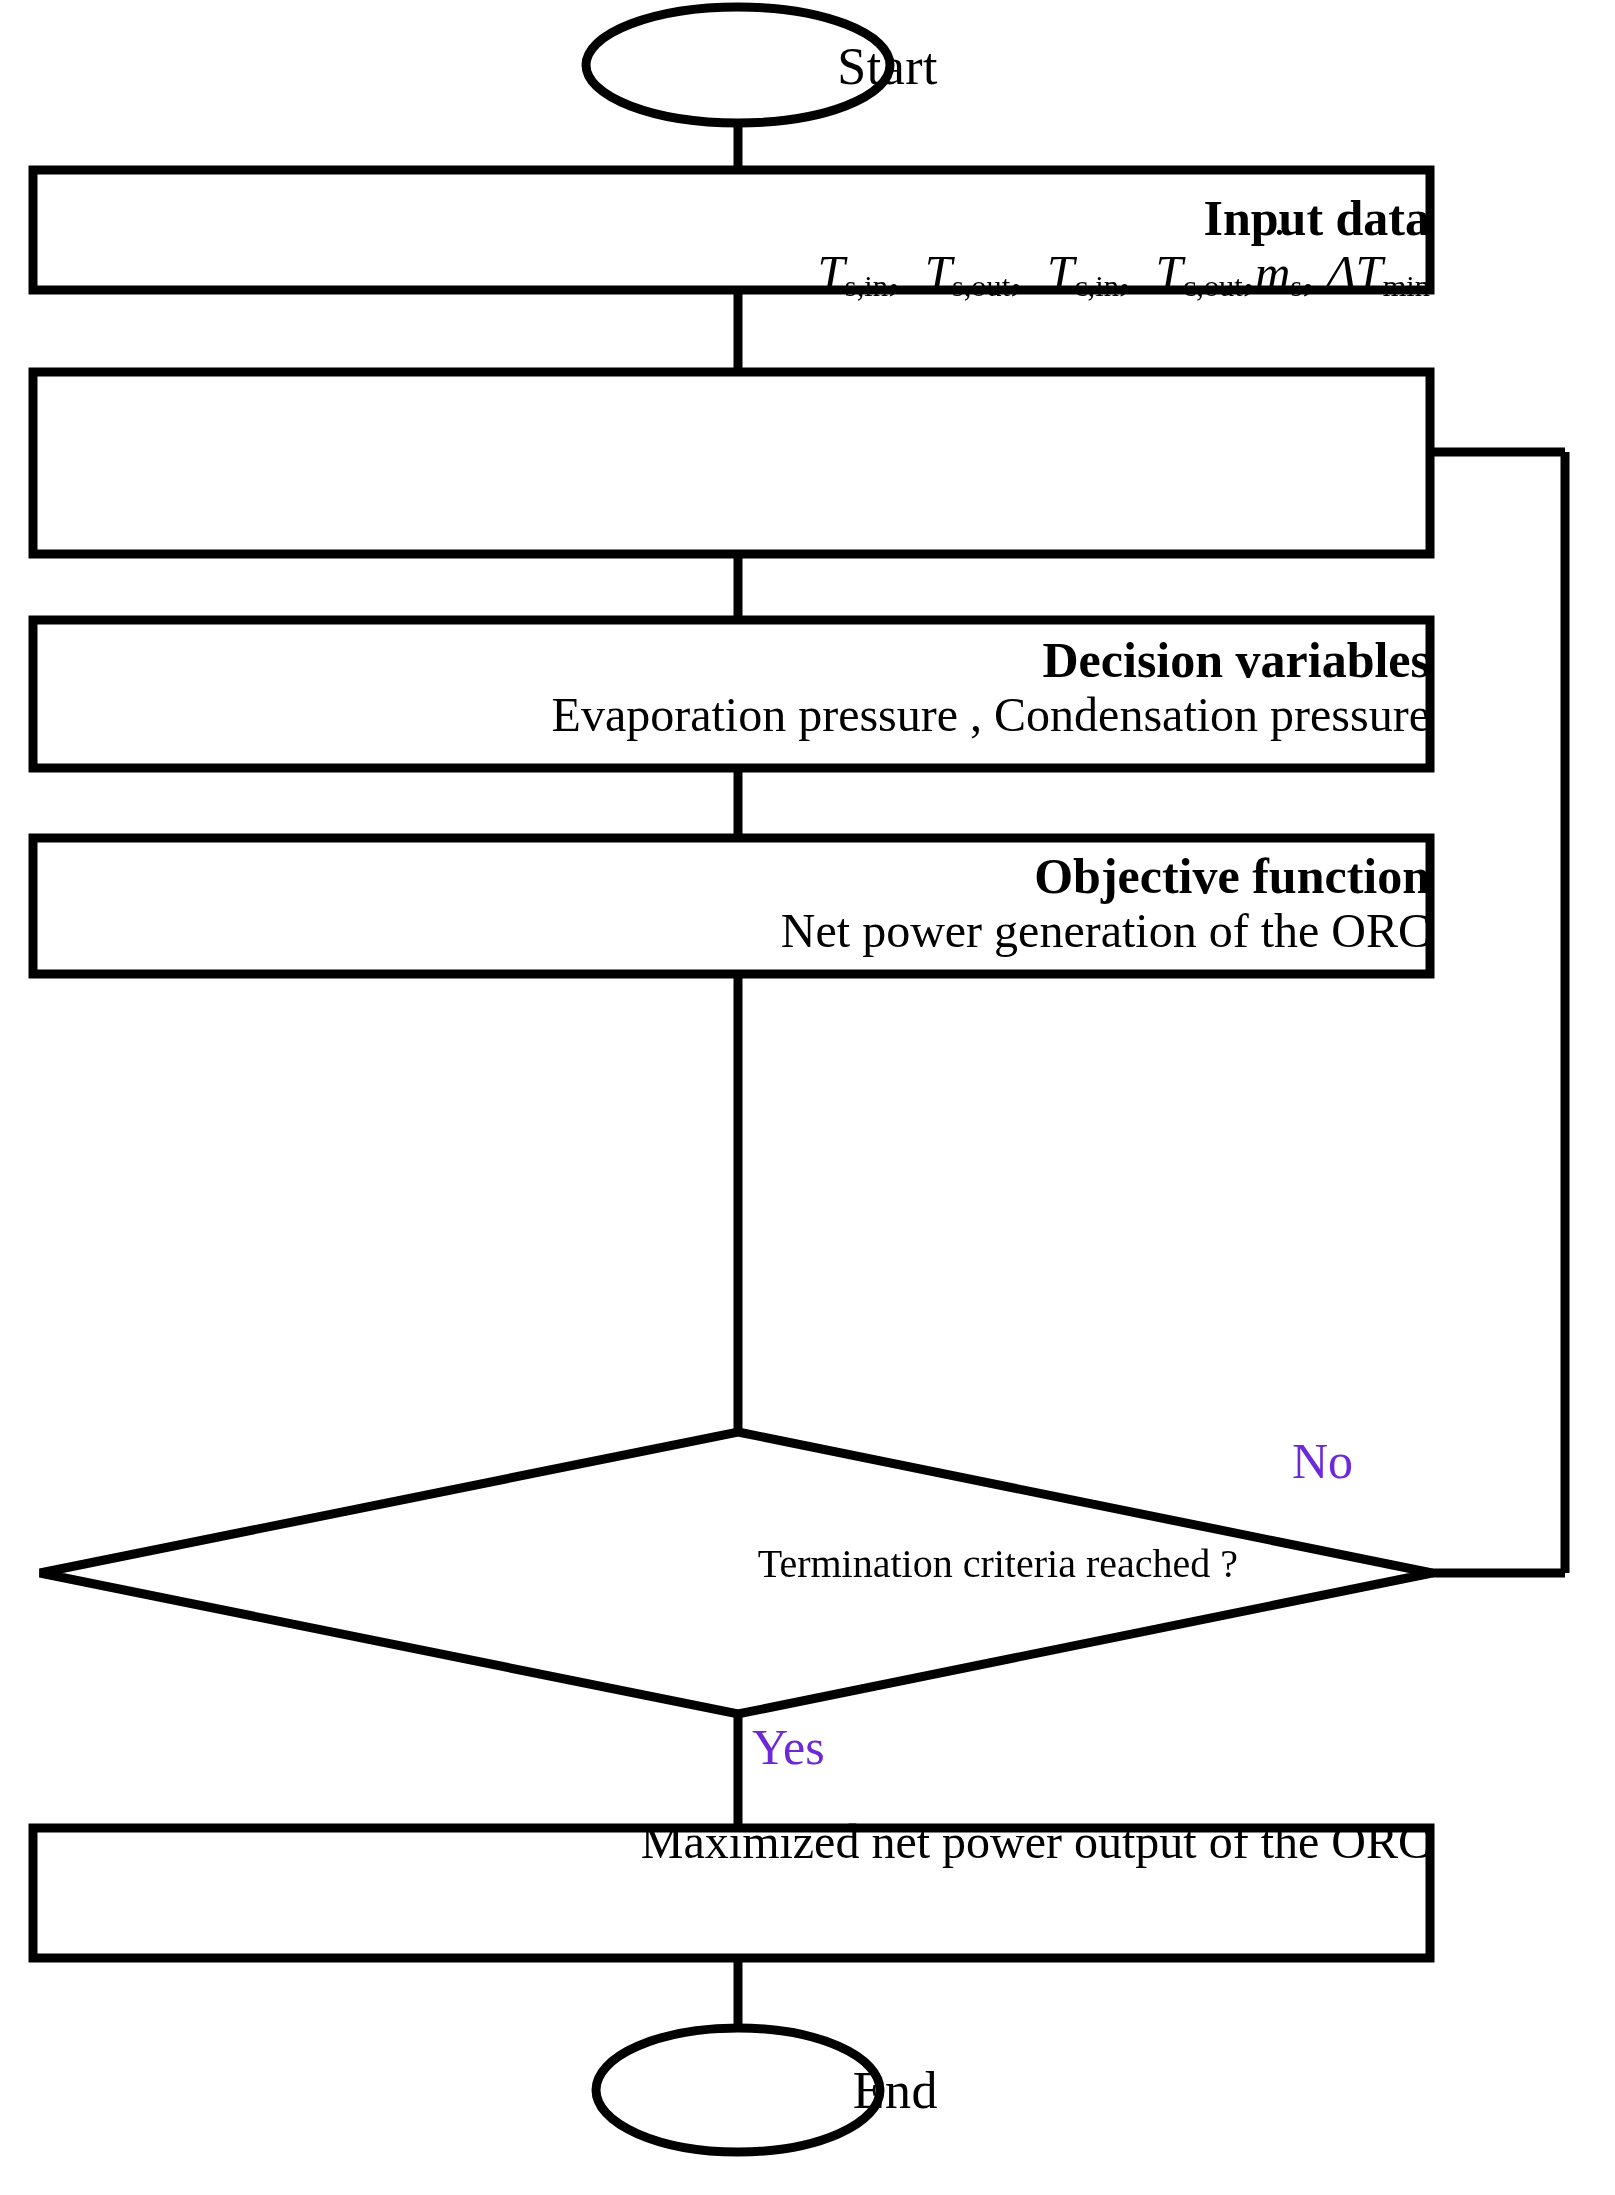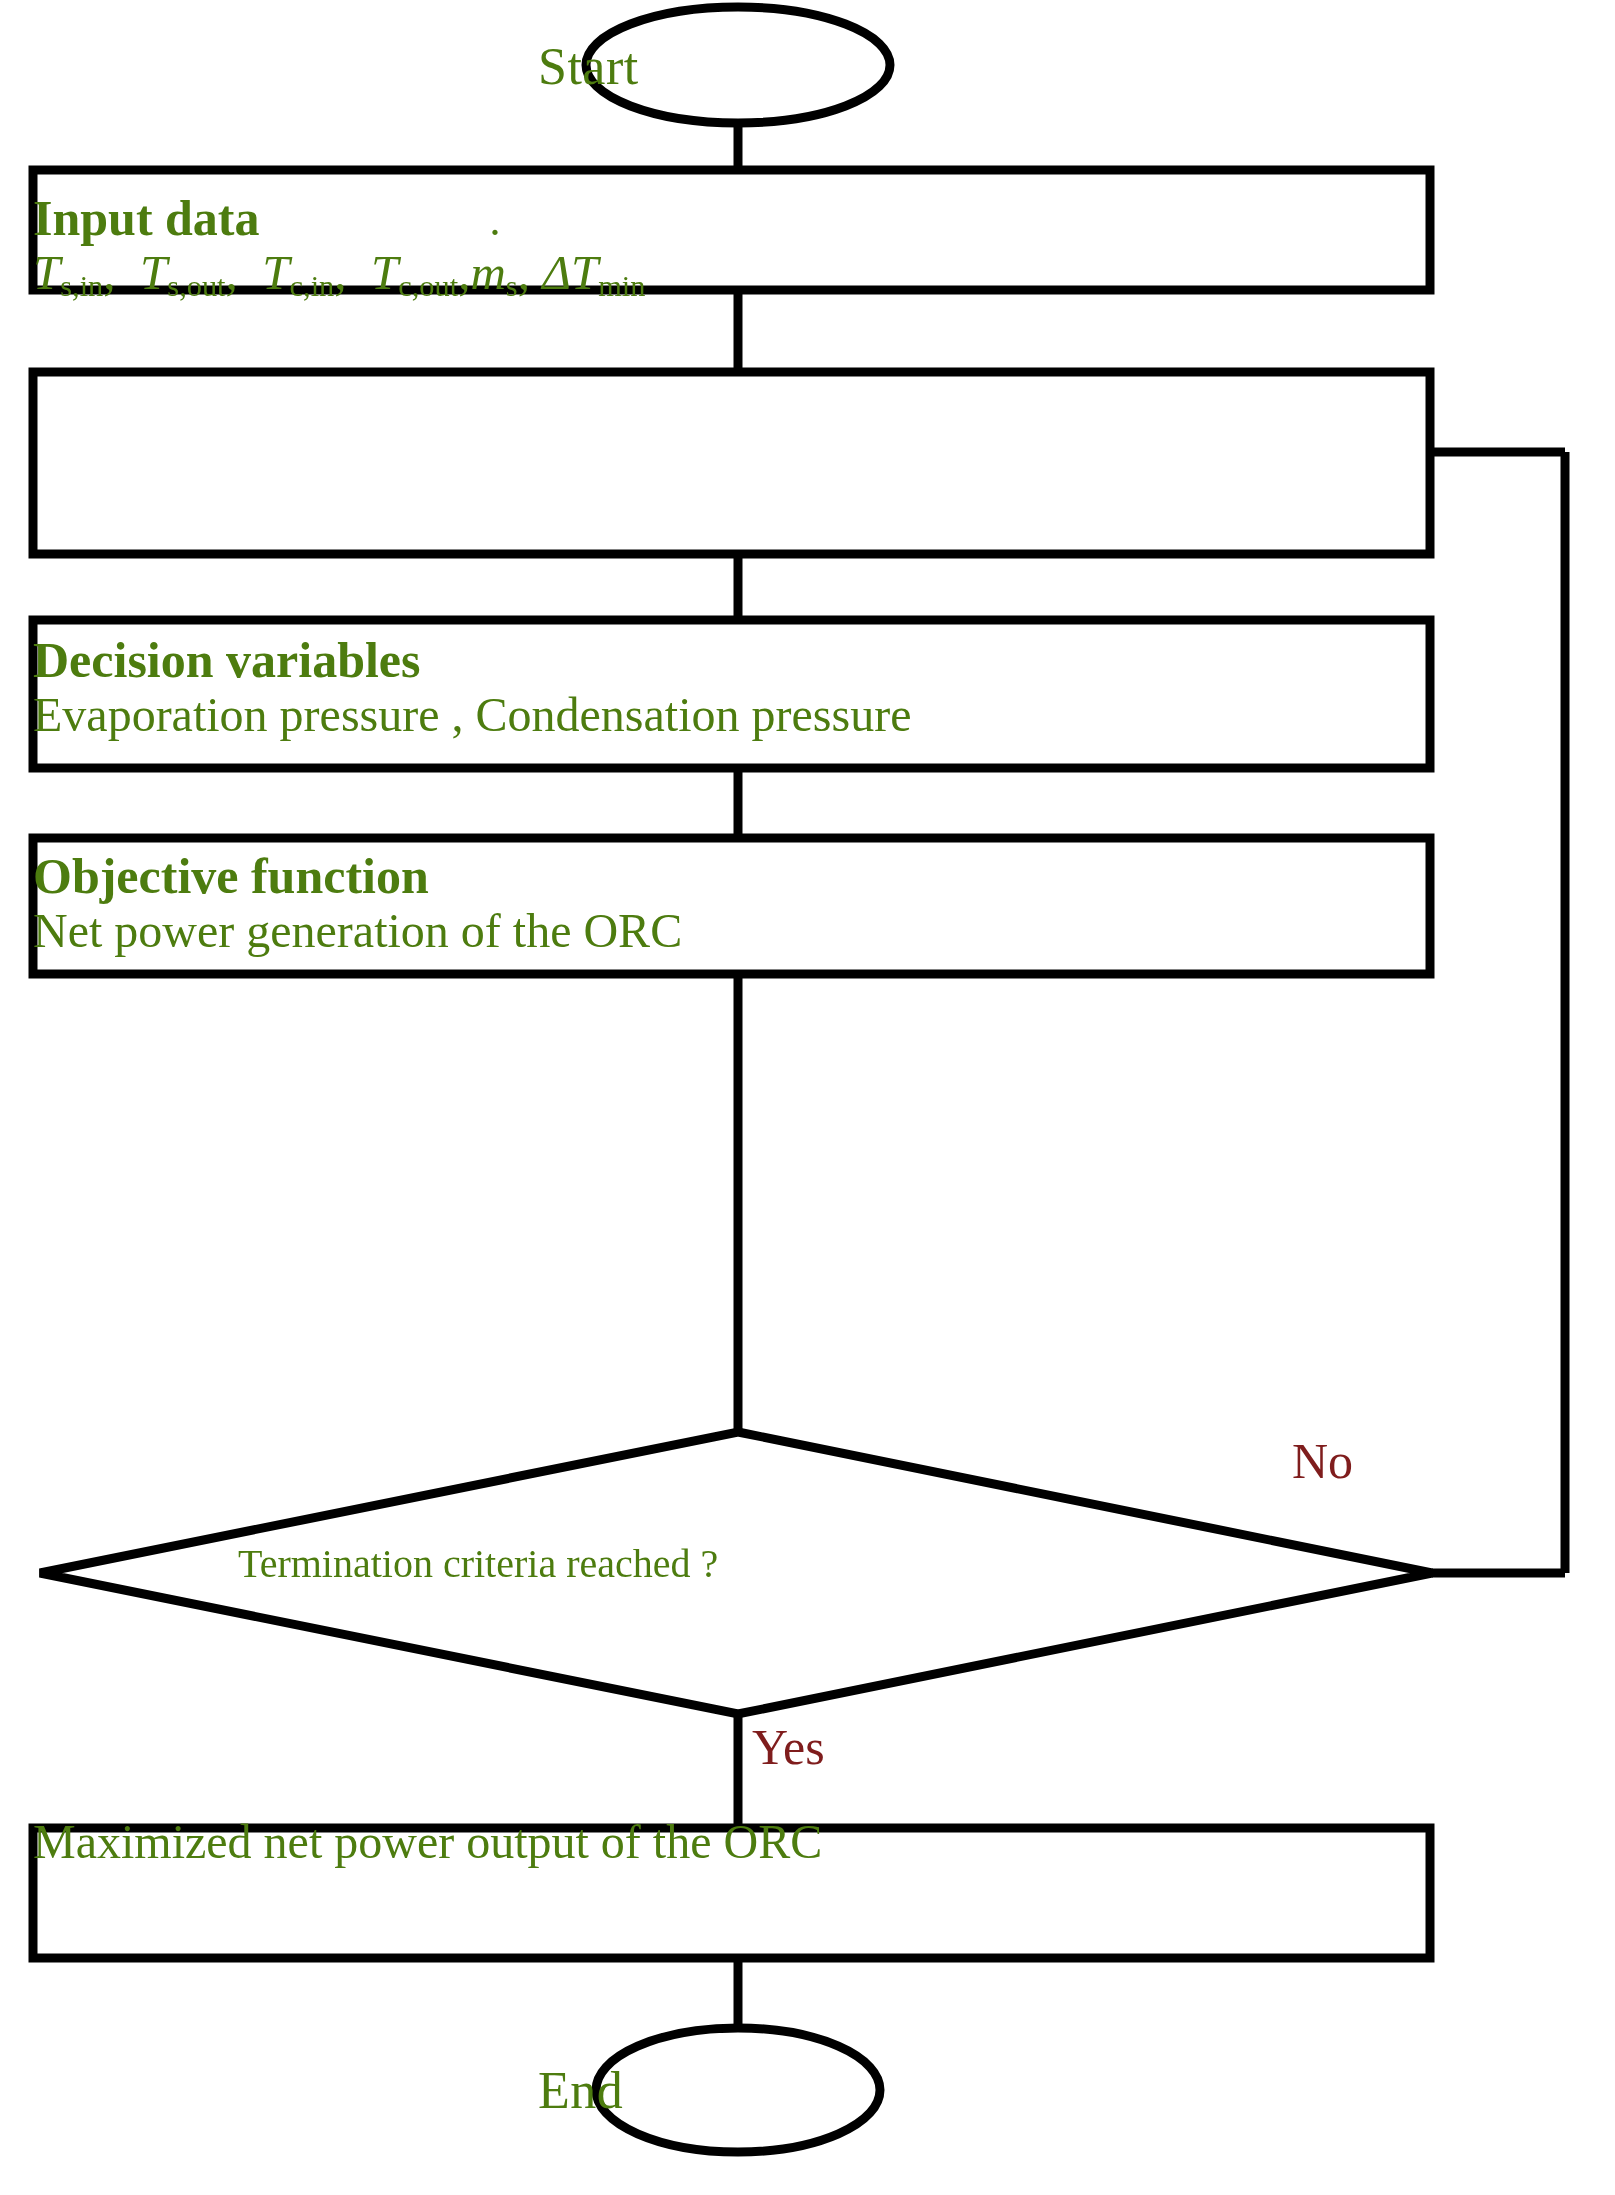--- a/index.html
+++ b/index.html
@@ -18,22 +18,22 @@
   }
   #flow-svg {
     position: absolute;
     left: 0;
     top: 0;
     width: 1615px;
     height: 2195px;
   }
   .node-text {
     position: absolute;
-    text-align: left;
-    color: #4d7c0f;
+    text-align: right;
+    color: #000000;
     line-height: 1.12;
     white-space: nowrap;
     pointer-events: none;
   }
   .title-line {
     font-weight: bold;
     display: block;
   }
   .body-line {
     font-weight: normal;
@@ -50,21 +50,21 @@
   }
   .box-body {
     font-size: 48px;
   }
   .diamond-label {
     font-size: 40px;
   }
   .edge-label {
     position: absolute;
     font-size: 50px;
-    color: #7f1d1d;
+    color: #6d28d9;
     white-space: nowrap;
   }
   
   .formula {
     font-size: 49px;
     font-family: "Liberation Serif", "DejaVu Serif", serif;
   }
   .formula i {
     font-style: italic;
   }

